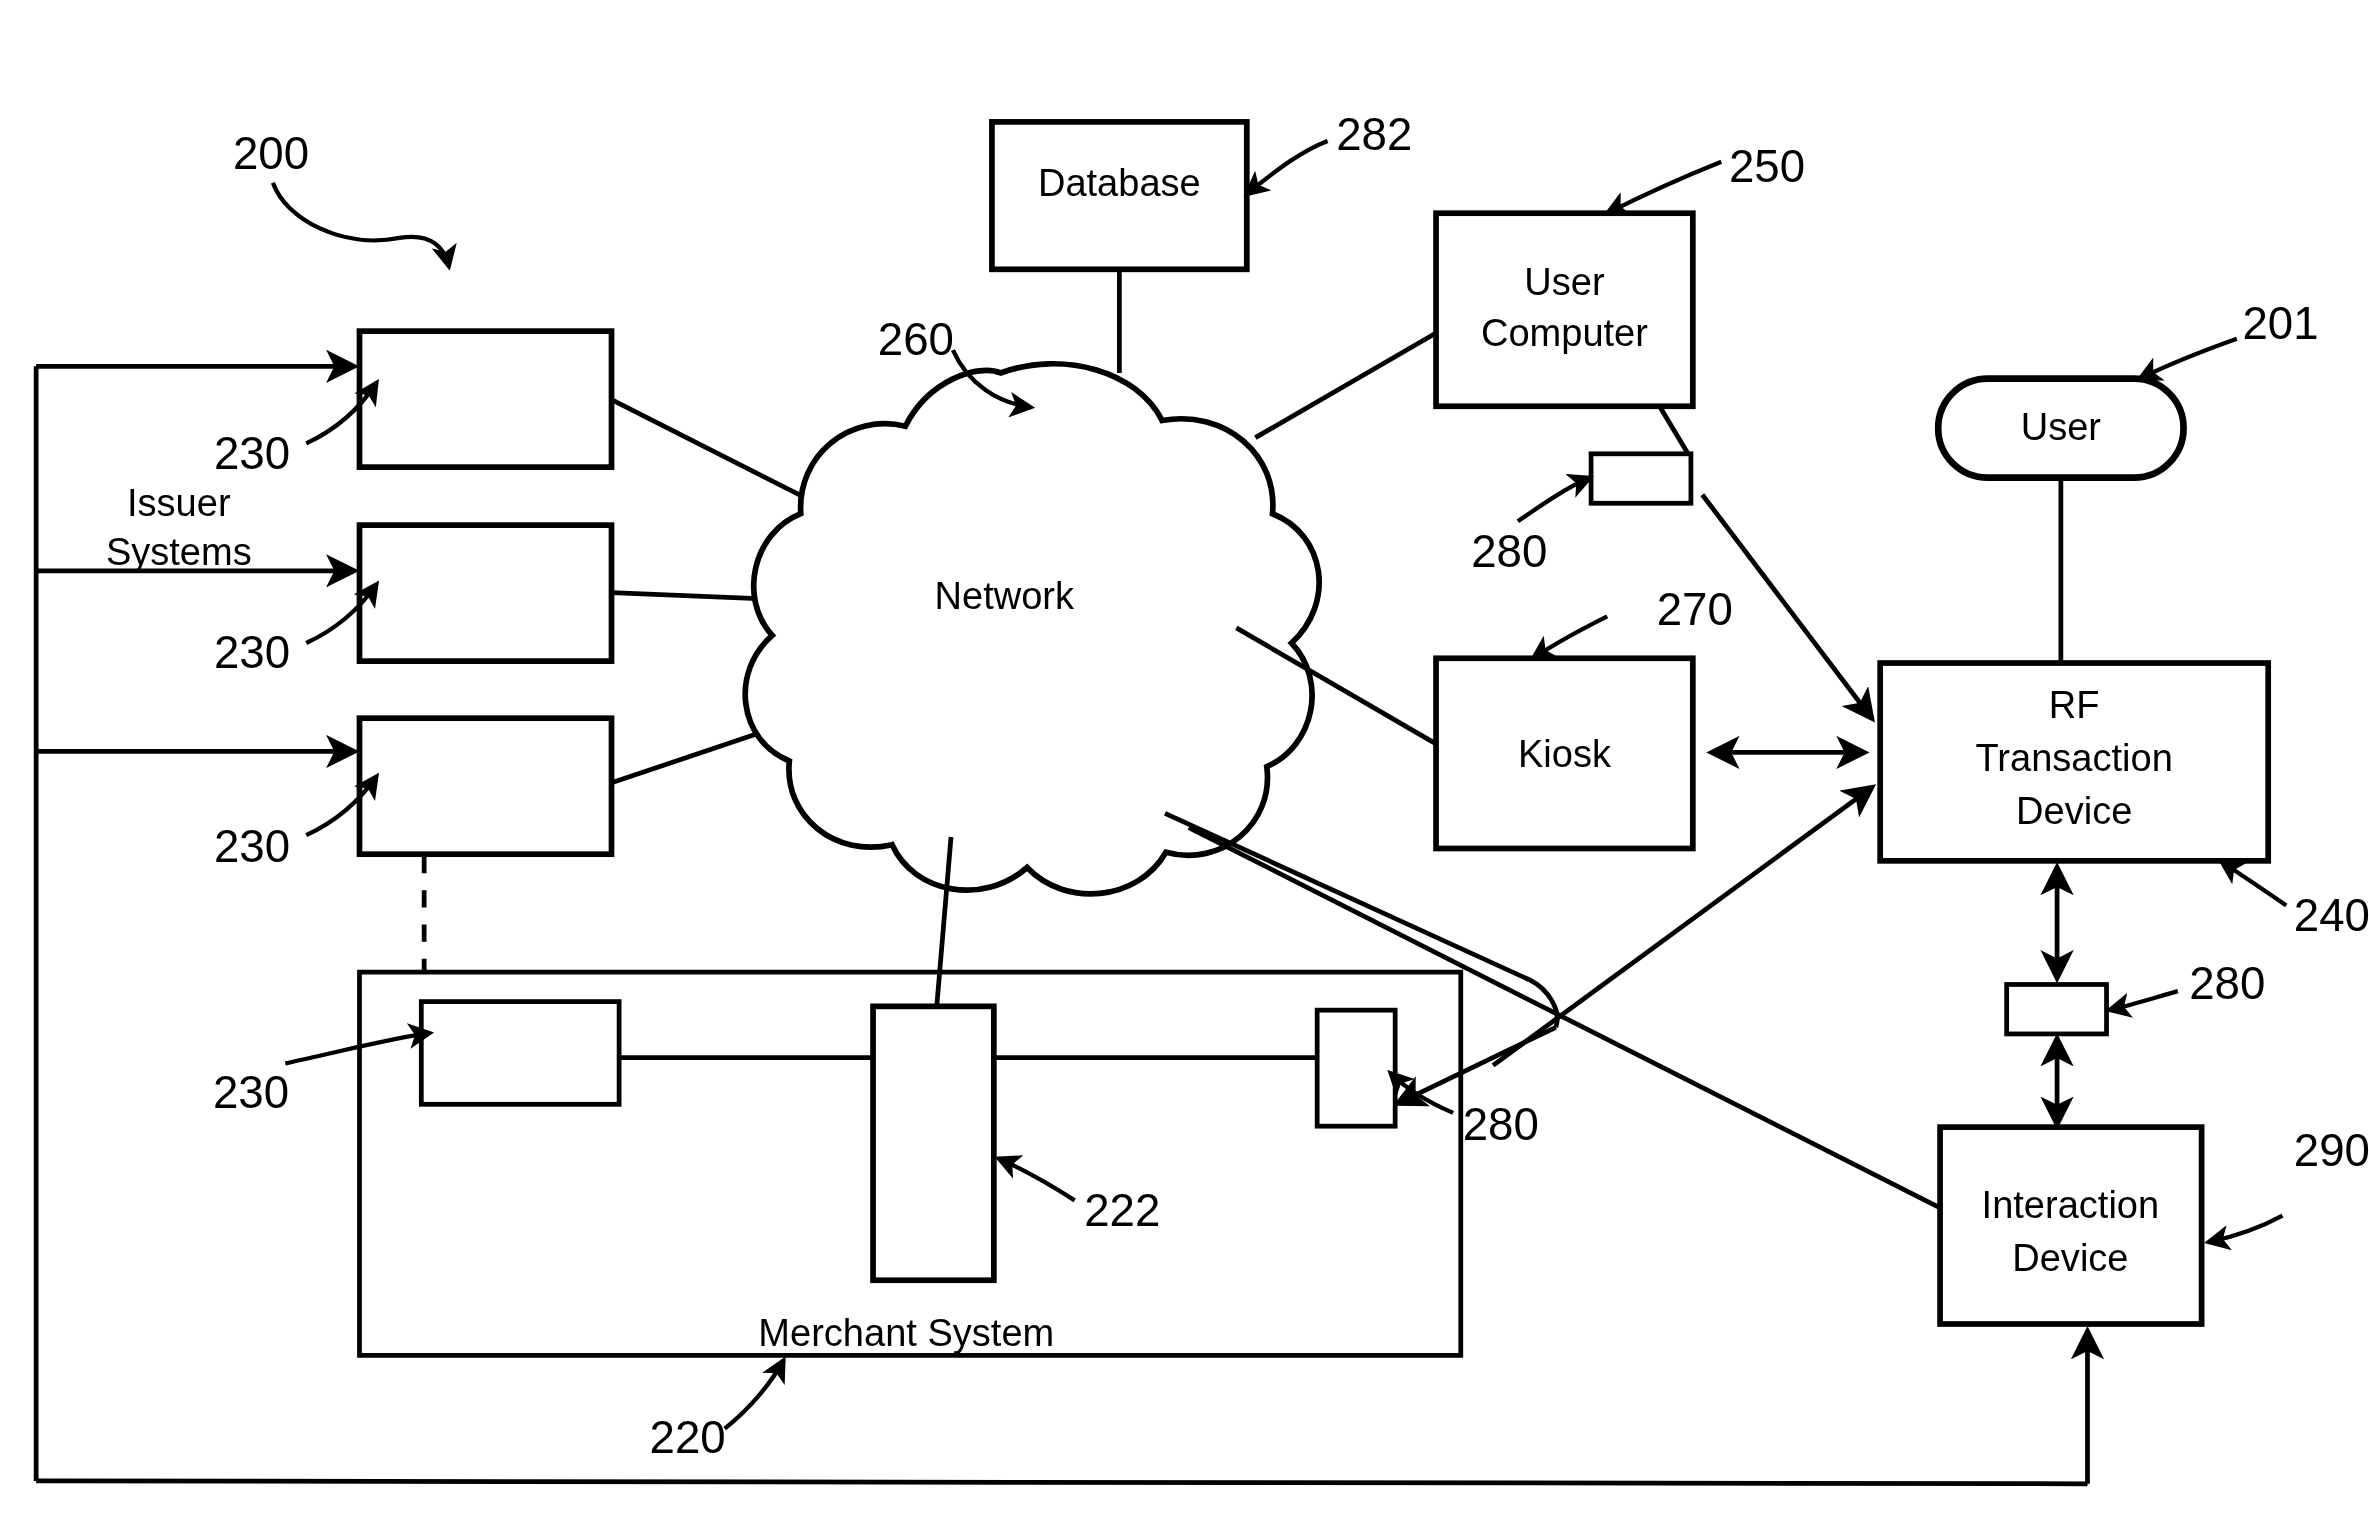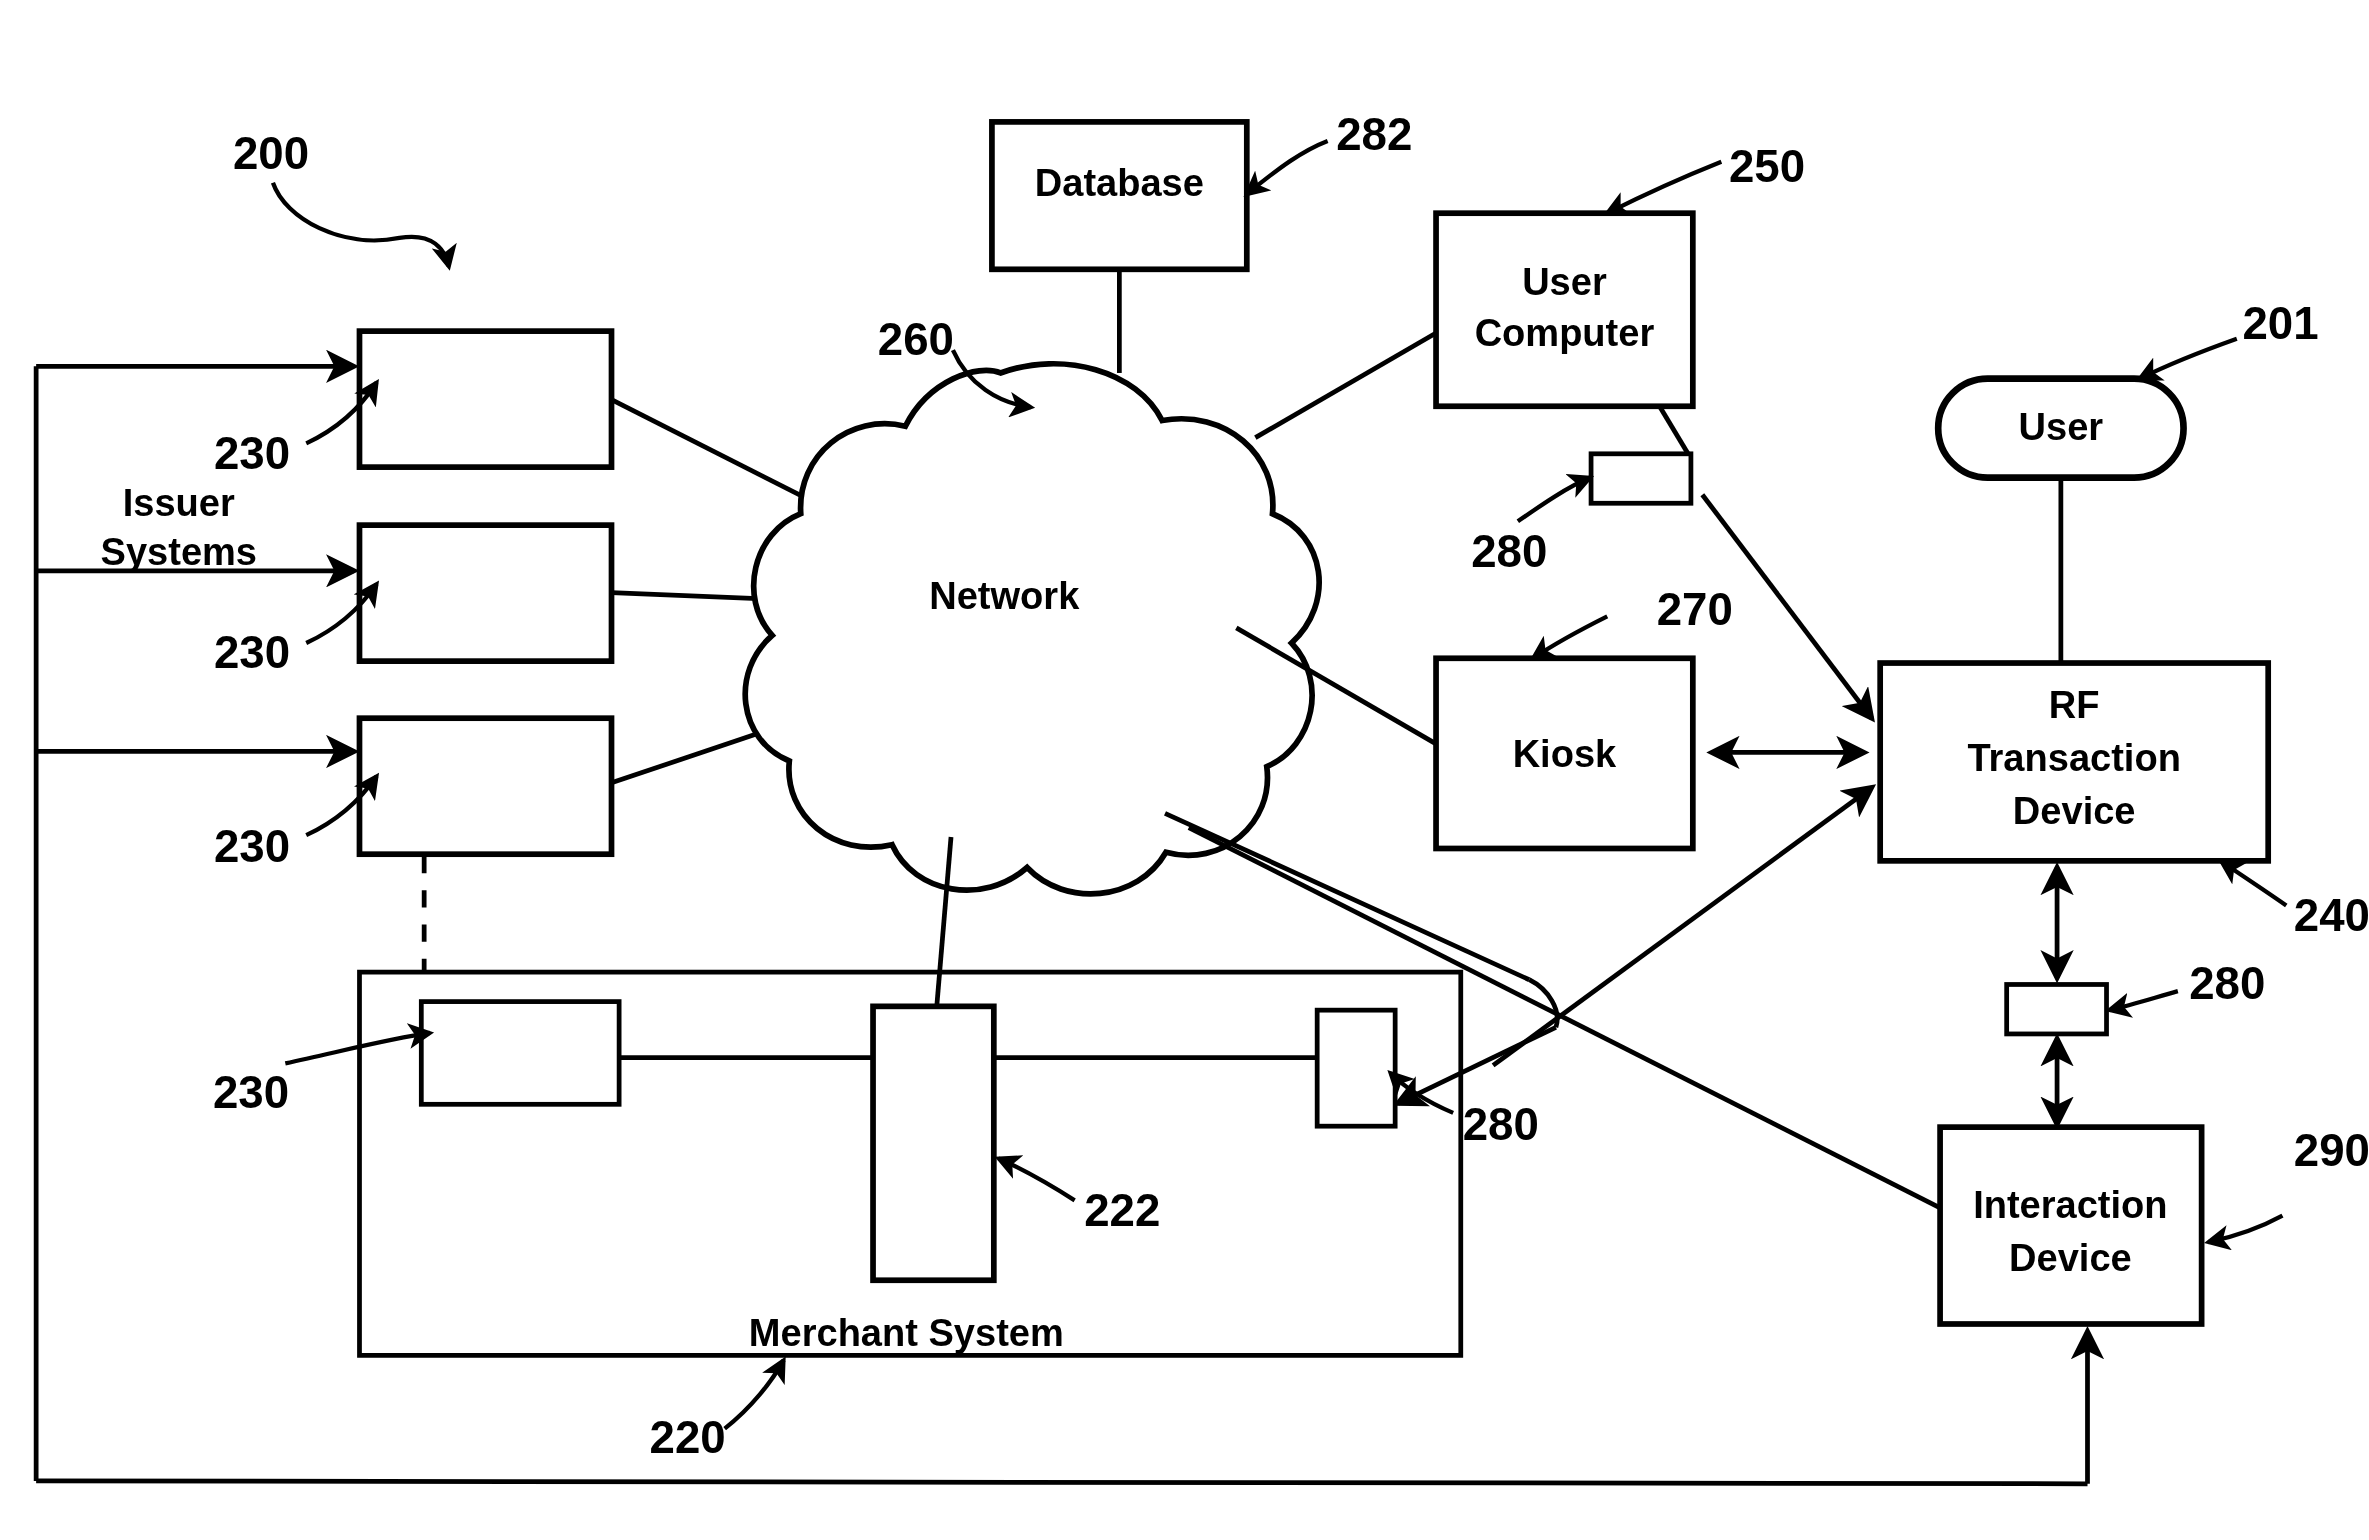--- a/index.html
+++ b/index.html
@@ -1,19 +1,19 @@
 <!DOCTYPE html>
 <html style="font-size:15px"><head>
 <meta charset="utf-8">
 <title>Patent Figure 200</title>
 <style>
   html,body{margin:0;padding:0;background:#ffffff;}
   body{width:2369px;height:1541px;overflow:hidden;
        font-family:"Liberation Sans","DejaVu Sans",sans-serif;}
-  #figure-root{position:relative;width:2369px;height:1541px;background:#fff;font-weight:bold;}
+  #figure-root{position:relative;width:2369px;height:1541px;background:#fff;}
   svg#diagram{position:absolute;top:0;left:0;width:2369px;height:1541px;display:block;}
   .node-box{fill:#ffffff;stroke:#000000;stroke-width:6;}
   .node-box-thin{fill:#ffffff;stroke:#000000;stroke-width:5;}
   .group-box{fill:none;stroke:#000000;stroke-width:5;}
   .cloud{fill:#ffffff;stroke:#000000;stroke-width:6;}
   .pill{fill:#ffffff;stroke:#000000;stroke-width:7;}
   .wire{fill:none;stroke:#000000;stroke-width:5;stroke-linecap:butt;}
   .wire-dash{fill:none;stroke:#000000;stroke-width:5;stroke-dasharray:18 18;}
   .lead{fill:none;stroke:#000000;stroke-width:4.5;}
   .node-label{font-family:"Liberation Sans","DejaVu Sans",sans-serif;

